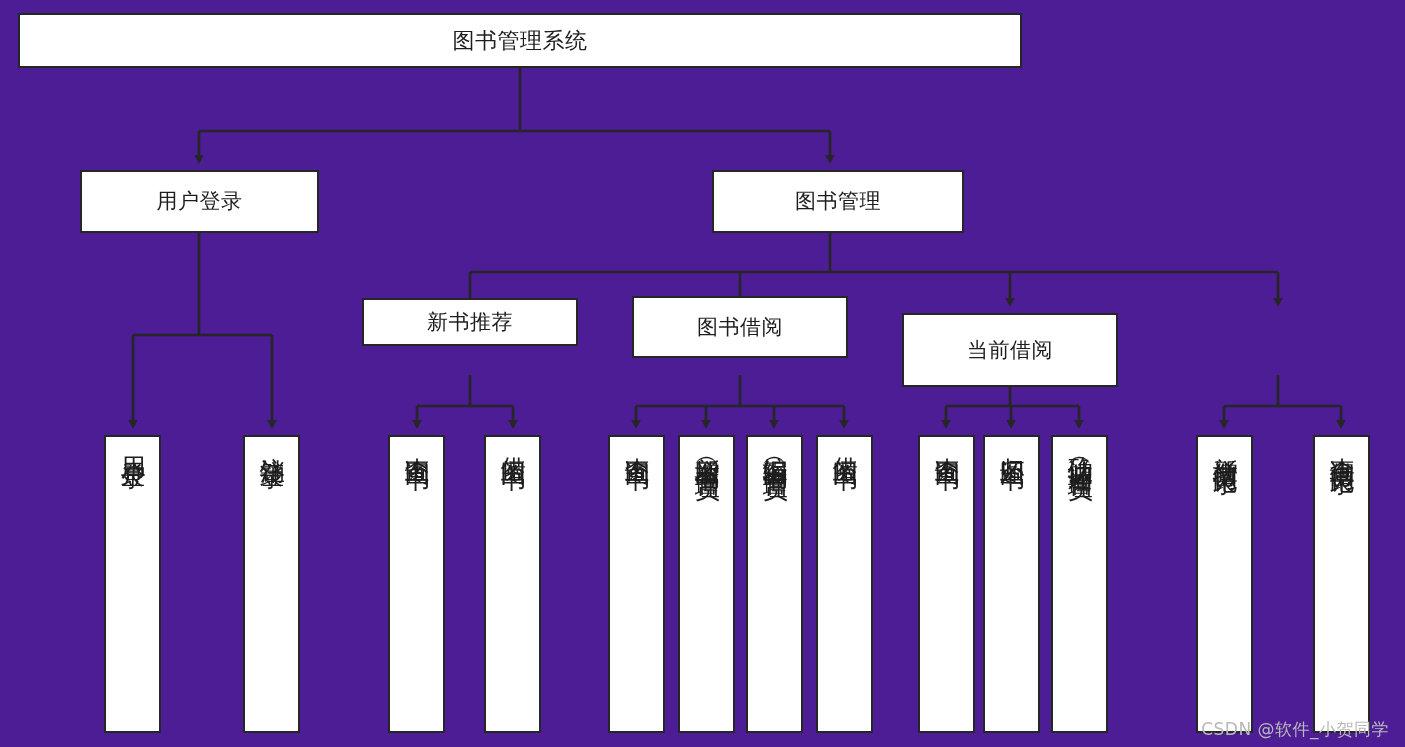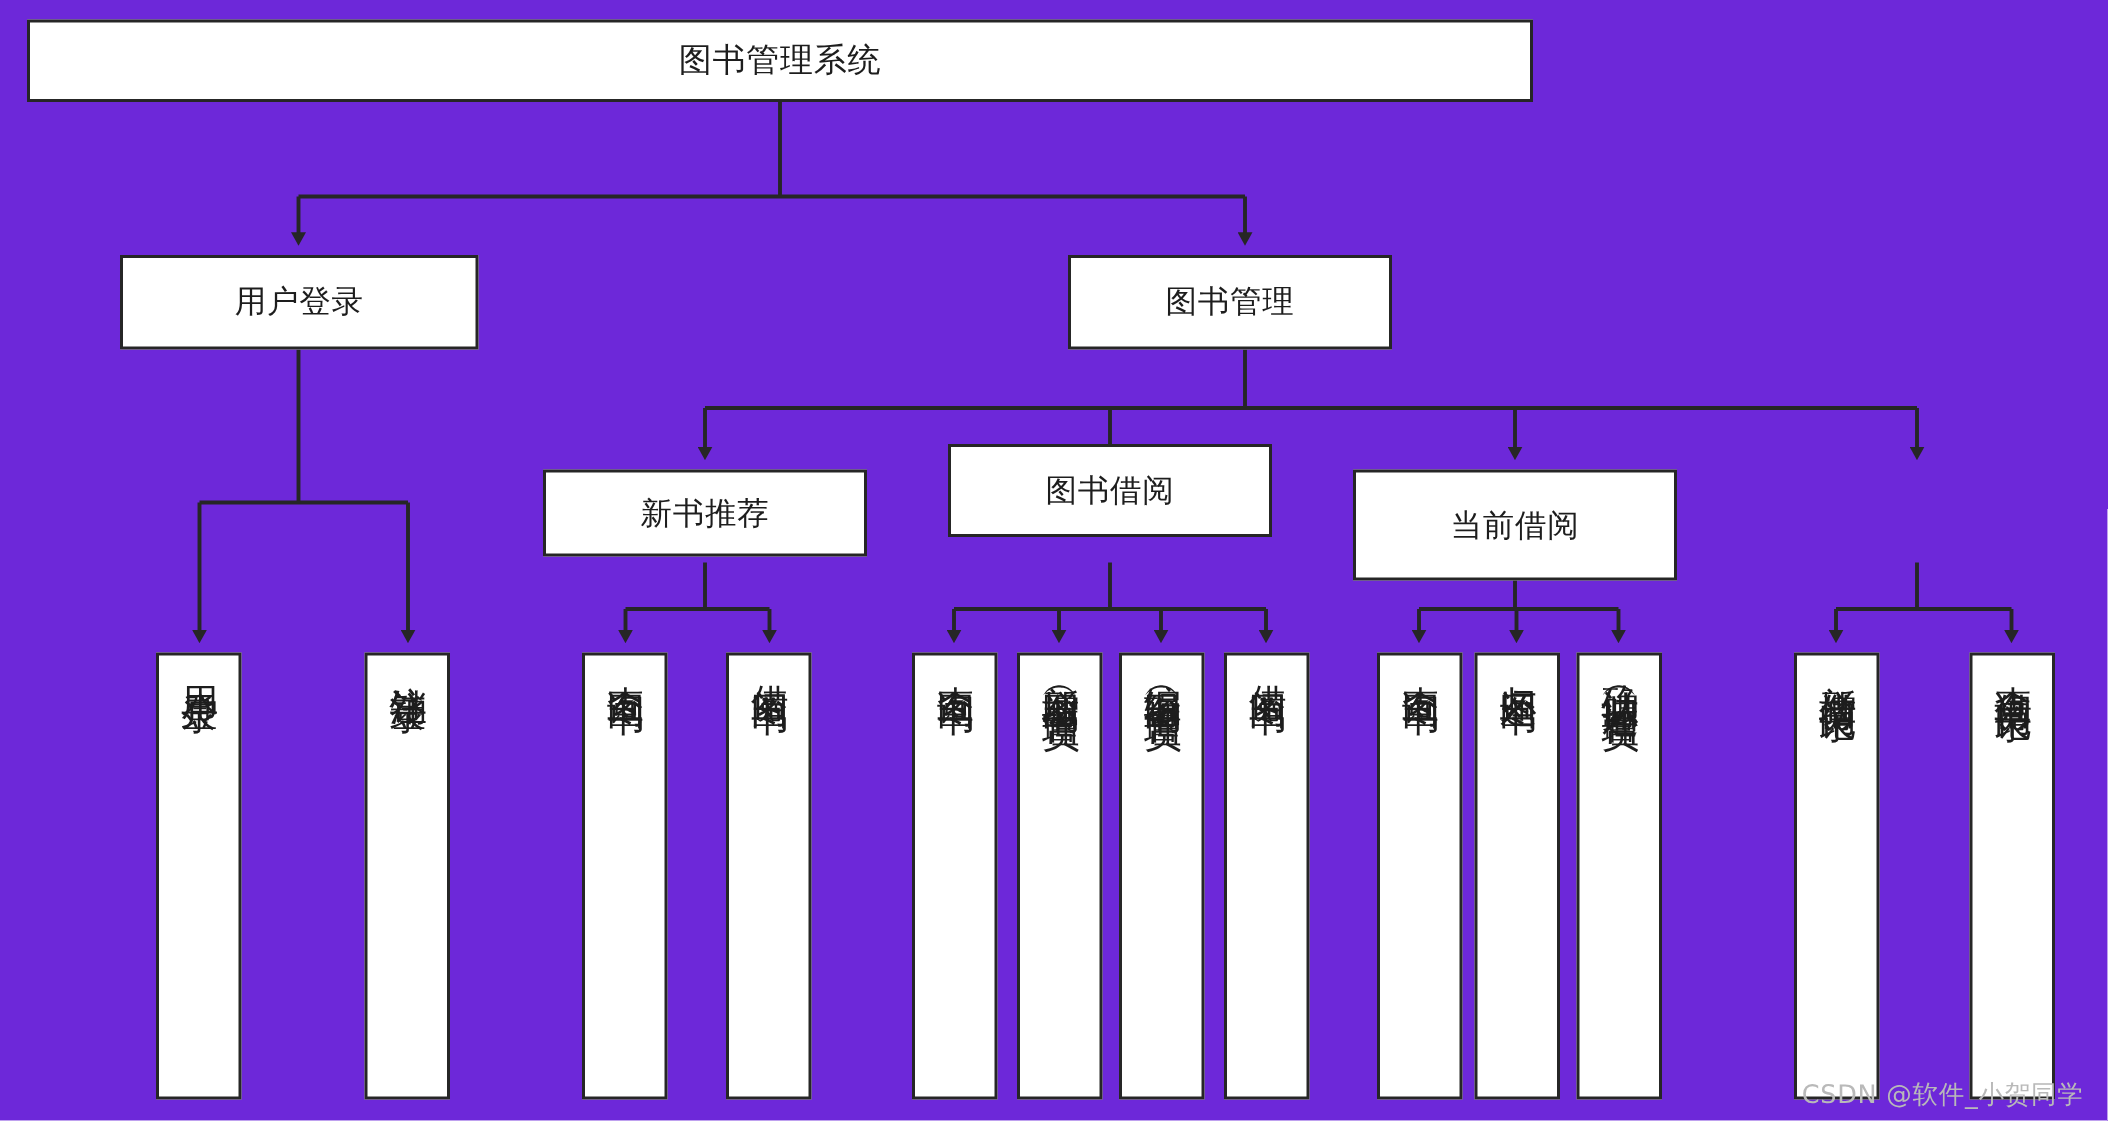--- a/index.html
+++ b/index.html
@@ -7,21 +7,21 @@
     padding: 0;
     background: #ffffff;
   }
   body {
     font-family: "DejaVu Sans", "Liberation Sans", sans-serif;
   }
   #canvas {
     position: relative;
     width: 1405px;
     height: 747px;
-    background: #6d28d9;
+    background: #4c1d95;
     overflow: hidden;
   }
   #edges {
     position: absolute;
     left: 0;
     top: 0;
     width: 1405px;
     height: 747px;
     pointer-events: none;
   }
@@ -128,25 +128,25 @@
   </svg>
 
   <div class="node h root" style="left:18px; top:13px; width:1004px; height:55px;">
     <span class="lbl">图书管理系统</span>
   </div>
 
   <div class="node h" style="left:80px; top:170px; width:239px; height:63px;">
     <span class="lbl">用户登录</span>
   </div>
 
-  <div class="node h" style="left:712px; top:170px; width:216px; height:63px;">
+  <div class="node h" style="left:712px; top:170px; width:252px; height:63px;">
     <span class="lbl">图书管理</span>
   </div>
 
-  <div class="node h" style="left:362px; top:313px; width:216px; height:58px;">
+  <div class="node h" style="left:362px; top:298px; width:216px; height:48px;">
     <span class="lbl">新书推荐</span>
   </div>
 
   <div class="node h" style="left:632px; top:296px; width:216px; height:62px;">
     <span class="lbl">图书借阅</span>
   </div>
 
   <div class="node h" style="left:902px; top:313px; width:216px; height:74px;">
     <span class="lbl">当前借阅</span>
   </div>

